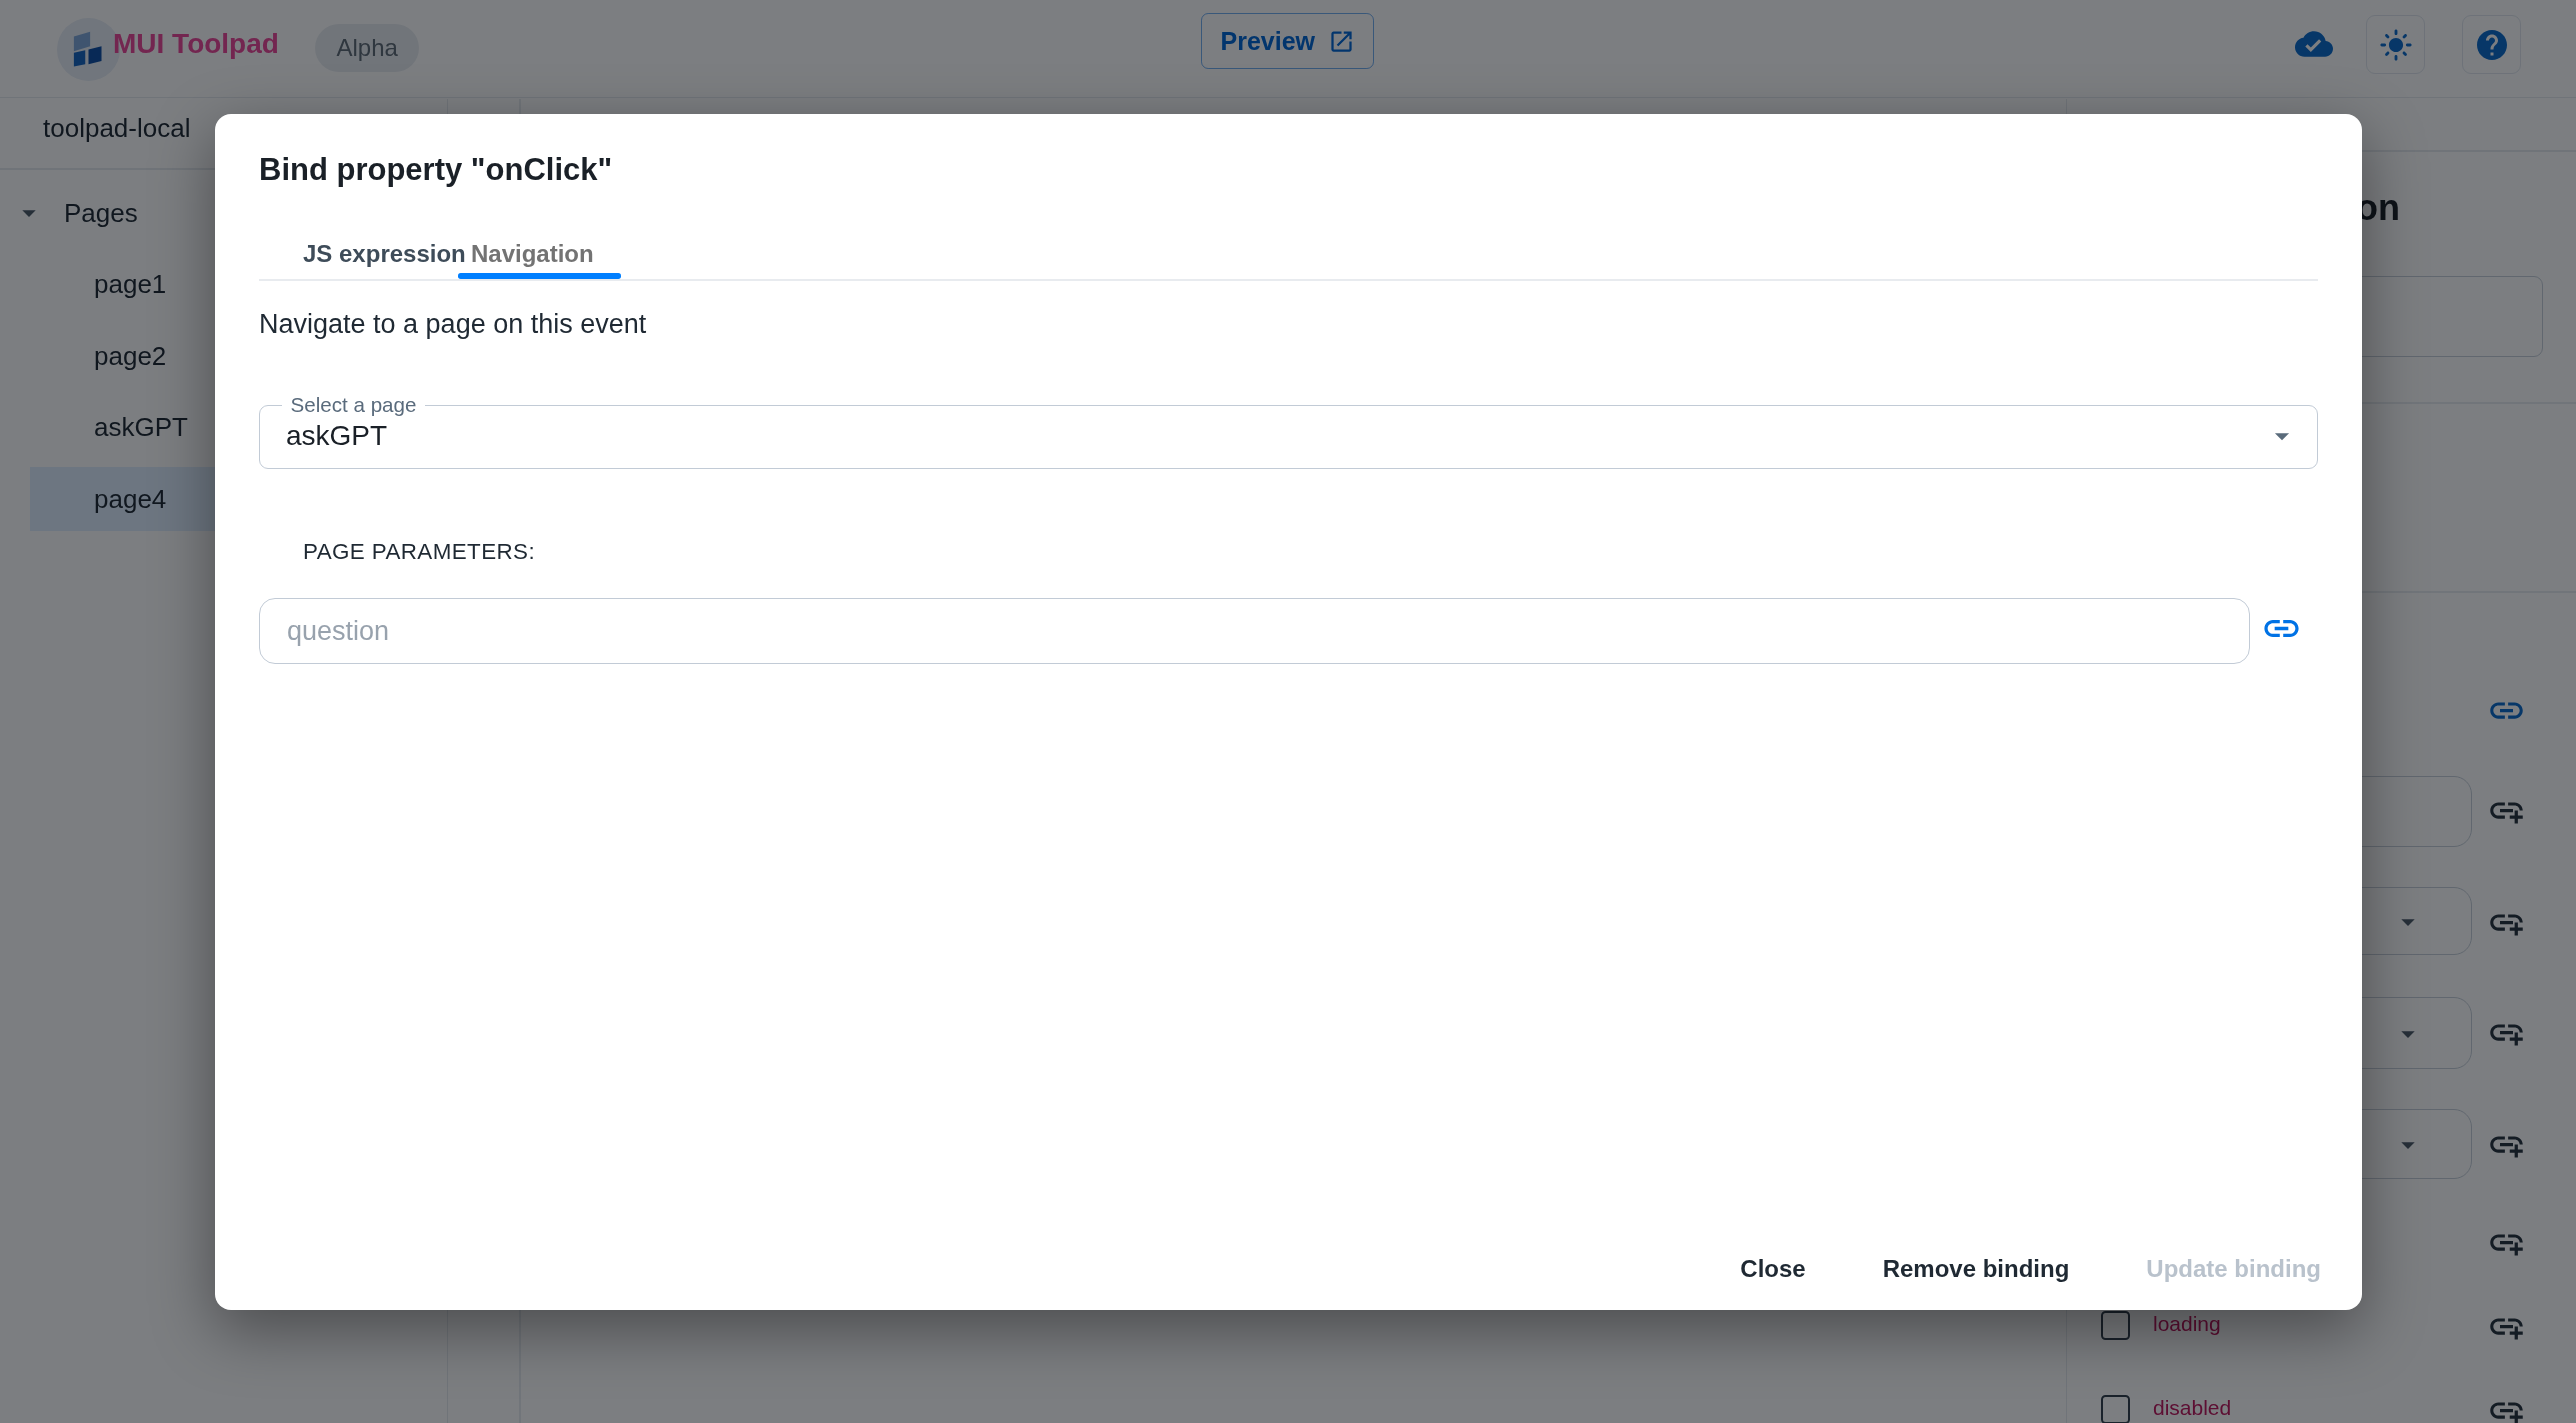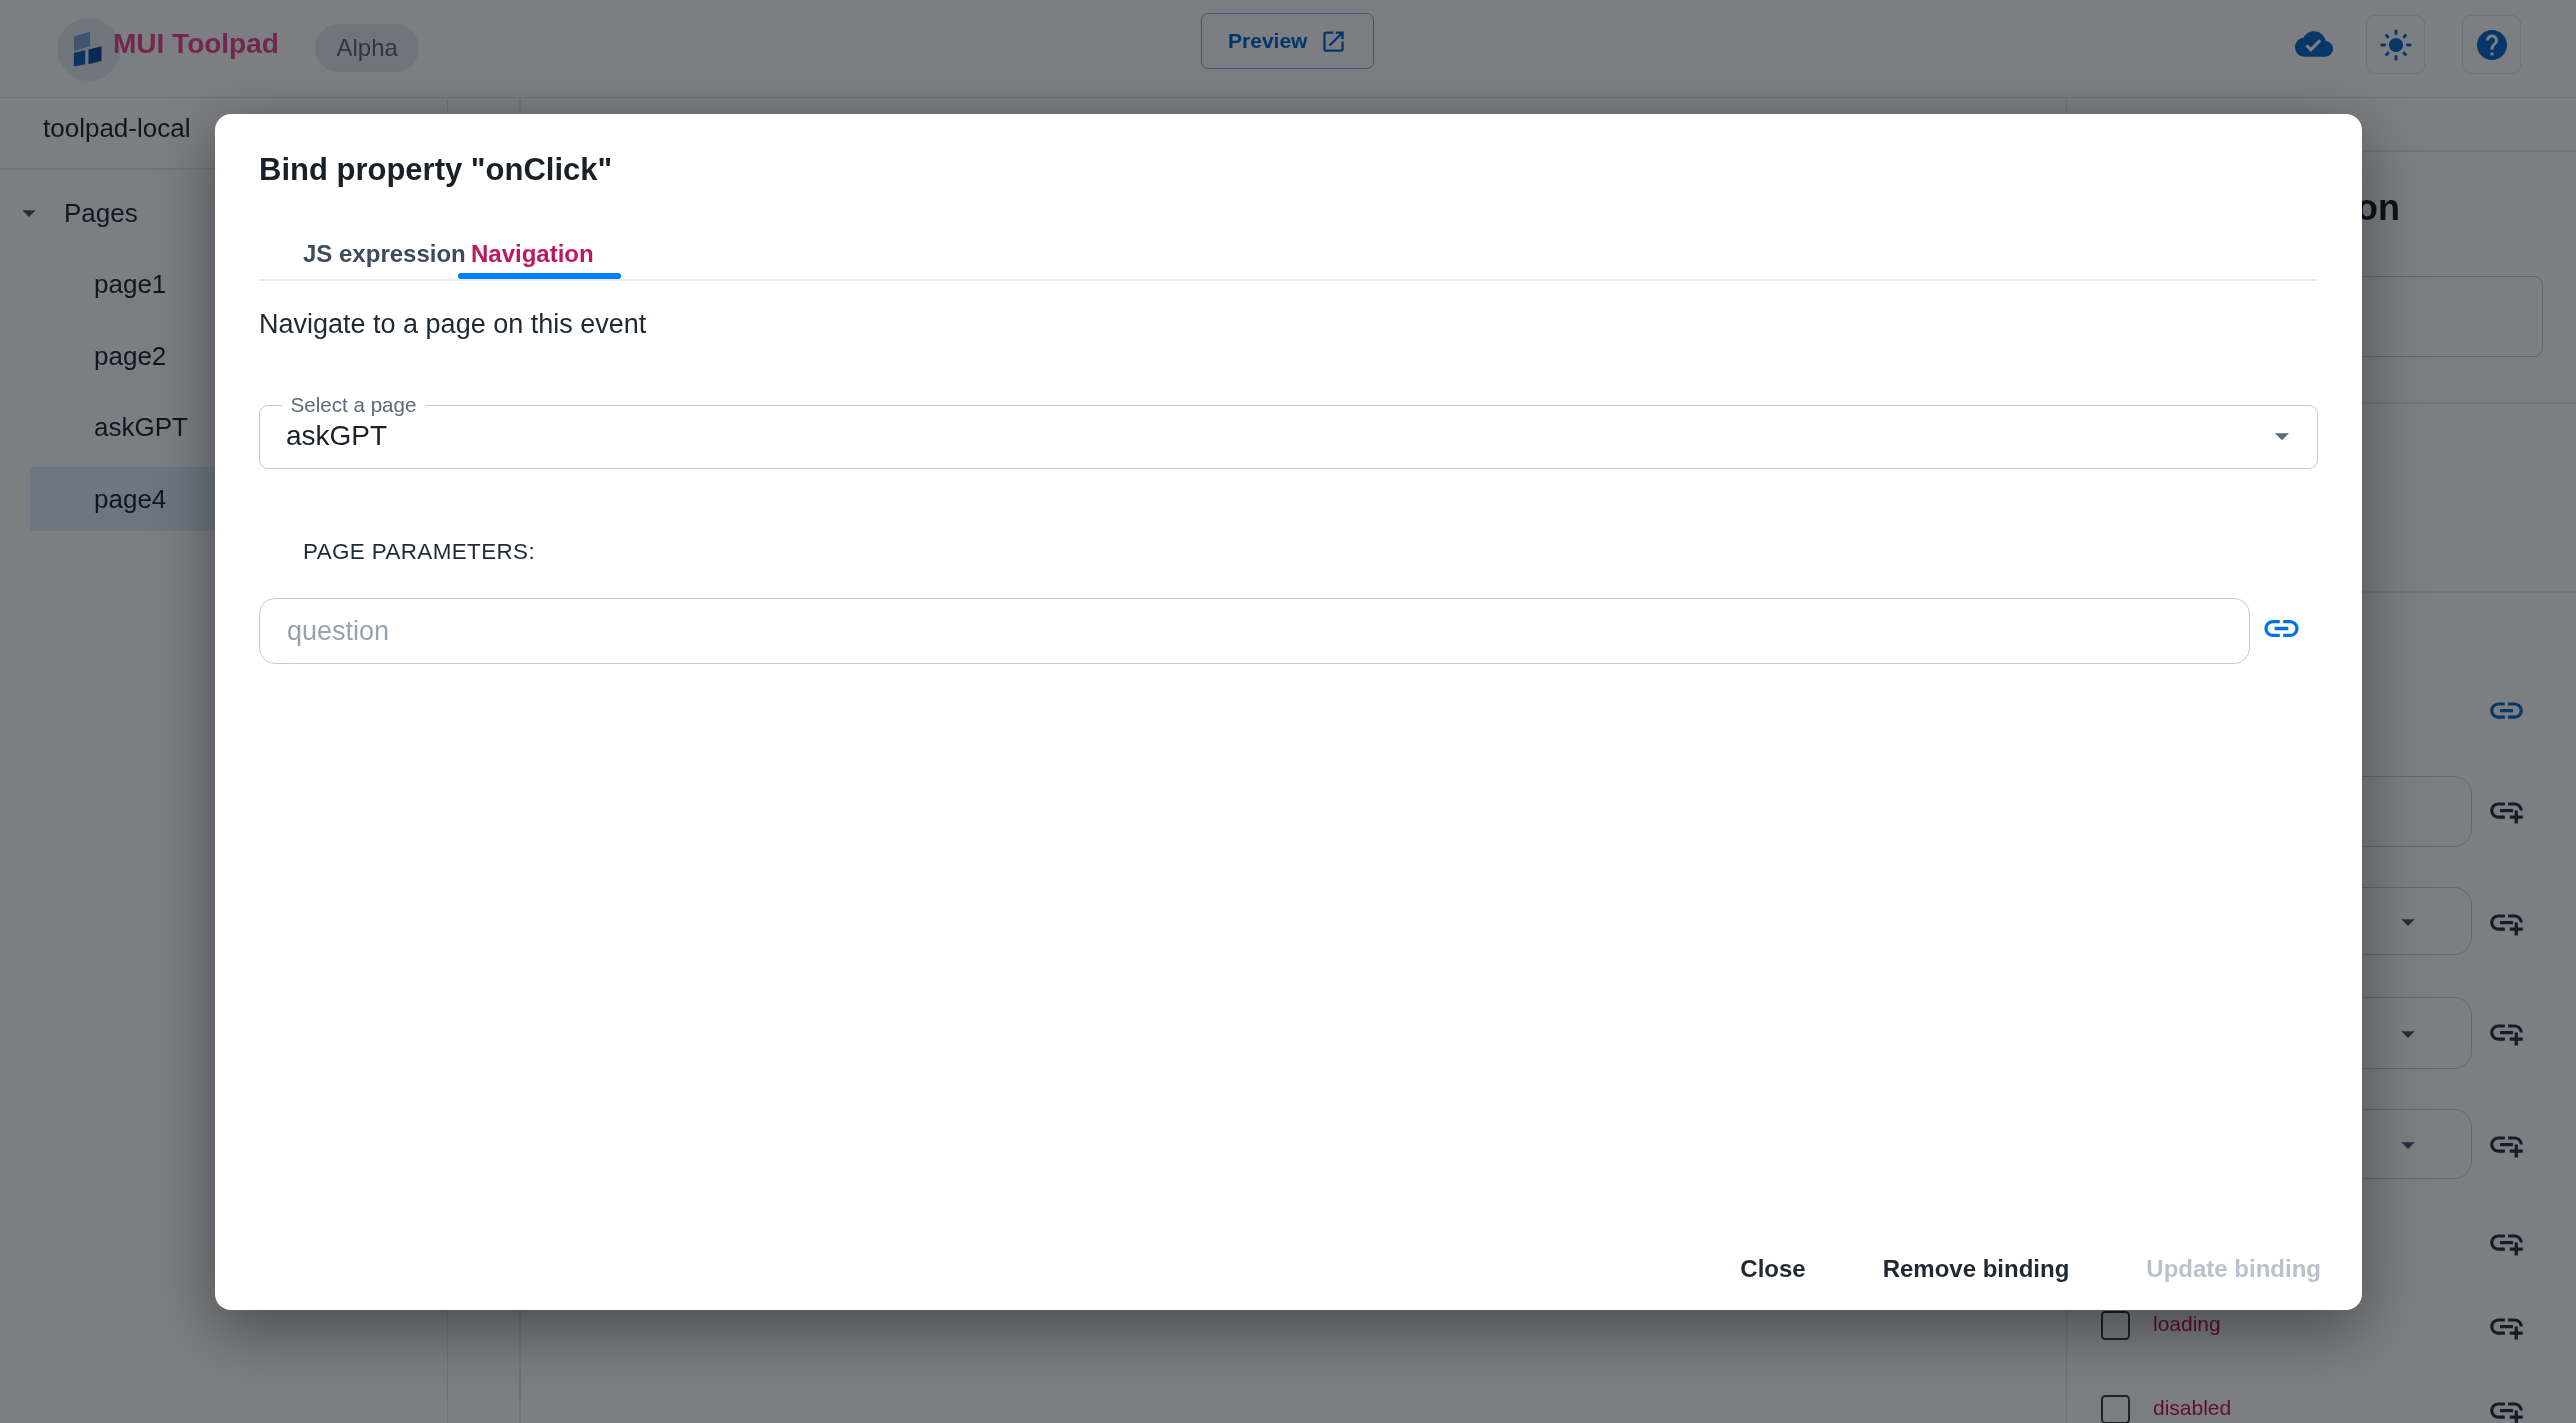--- a/index.html
+++ b/index.html
@@ -11,21 +11,21 @@
   
   #header{position:absolute;left:0;top:0;width:2576px;height:97px;background:#ffffff;
           border-bottom:1.8px solid #E7EAEE;}
   #logo-badge{position:absolute;left:57px;top:18px;width:63px;height:63px;border-radius:50%;
               background:#E8EEF6;display:flex;align-items:center;justify-content:center;}
   #app-title{position:absolute;left:113px;top:28px;font-size:28px;font-weight:700;color:#ec4899;}
   #alpha-pill{position:absolute;left:315px;top:24px;height:48px;padding:0 21.5px;border-radius:25px;
               background:#E9EDF1;color:#5F6B76;font-size:24px;display:flex;align-items:center;}
   #preview-btn{position:absolute;left:1201px;top:13.4px;width:173px;height:56px;border:1.8px solid rgba(0,110,230,.55);
                border-radius:7.2px;display:flex;align-items:center;justify-content:center;gap:12.5px;
-               color:#0068D6;font-size:21px;font-weight:600;background:transparent;cursor:pointer;}
+               color:#0068D6;font-size:25px;font-weight:600;background:transparent;cursor:pointer;}
   .hdr-iconbtn{position:absolute;width:57px;height:57px;border:1.8px solid #E1E7EE;border-radius:9px;
                display:flex;align-items:center;justify-content:center;background:#fff;}
 
   
   #sidebar{position:absolute;left:0;top:99px;width:447px;height:1325px;background:#fff;
            border-right:1.8px solid #E7EAEE;}
   #project-name{position:absolute;left:43px;top:14.3px;font-size:26px;color:#1F2933;}
   #sidebar-divider{position:absolute;left:0;top:69px;width:100%;height:1.8px;background:#E7EAEE;}
   #pages-row{position:absolute;left:0;top:89px;width:100%;height:50px;}
   #pages-caret{position:absolute;left:12.5px;top:9px;color:#4B5A68;}
@@ -52,21 +52,21 @@
         background:#fff;box-sizing:border-box;}
   .cbox-label{position:absolute;left:86px;font-size:21px;color:#be185d;}
 
   
   #backdrop{position:absolute;left:0;top:0;width:2576px;height:1424px;background:rgba(3,8,14,0.52);z-index:50;}
   #dialog{position:absolute;left:215px;top:114px;width:2147px;height:1196px;background:#fff;border-radius:16px;
           box-shadow:0 19.7px 63px rgba(0,0,0,.4);z-index:100;}
   #dlg-title{position:absolute;left:44px;top:38px;font-size:31px;font-weight:600;color:#1A2027;}
   .dlg-tab{position:absolute;top:120px;height:39px;line-height:39px;font-size:24px;font-weight:600;}
   #tab-js{left:60px;color:#3E4C59;margin-left:28px;}
-  #tab-nav{left:256px;color:#be185d;}
+  #tab-nav{left:256px;color:#737373;}
   #tab-indicator{position:absolute;left:243px;top:159px;width:163px;height:6.3px;background:#007FFF;border-radius:2.7px;}
   #tab-divider{position:absolute;left:44px;right:44px;top:165px;height:1.8px;background:#E8EBEF;}
   #dlg-desc{position:absolute;left:44px;top:195px;font-size:27px;color:#1F2933;}
   #page-select{position:absolute;left:44px;top:291px;width:2059px;height:64px;border:1.8px solid #C2CBD6;
                border-radius:9px;box-sizing:border-box;cursor:pointer;}
   #page-select-label{position:absolute;left:21.5px;top:-13.4px;background:#fff;padding:0 9px;
                      font-size:20.6px;color:#5A6B7C;}
   #page-select-value{position:absolute;left:26px;top:0;height:60px;line-height:60px;font-size:28px;color:#1A2027;}
   #page-select-caret{position:absolute;right:18px;top:13.4px;color:#5A6B7B;}
   #params-heading{position:absolute;left:44px;top:425px;font-size:22.4px;letter-spacing:0.4px;color:#1F2933;margin-left:44px;}

